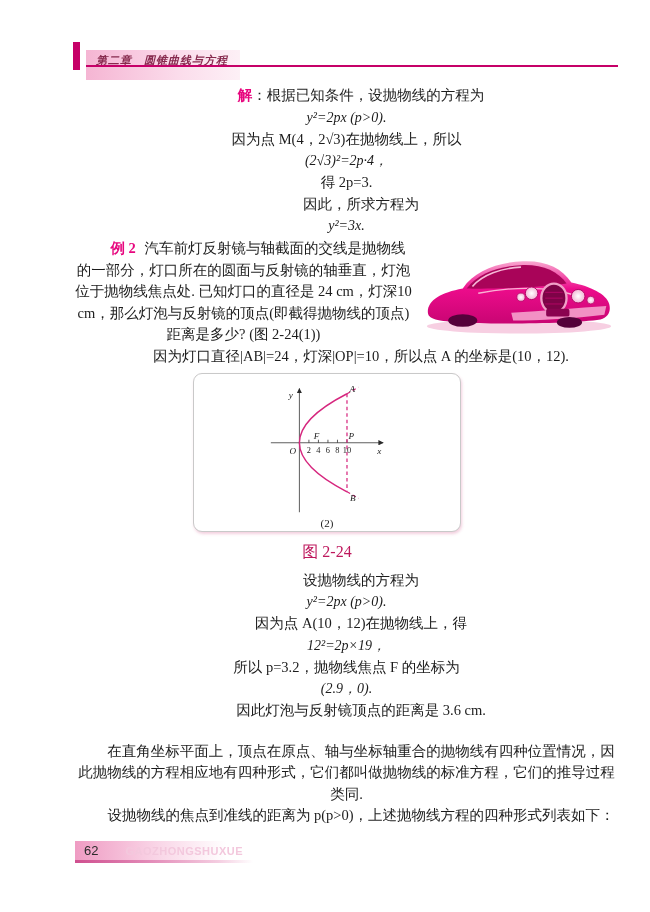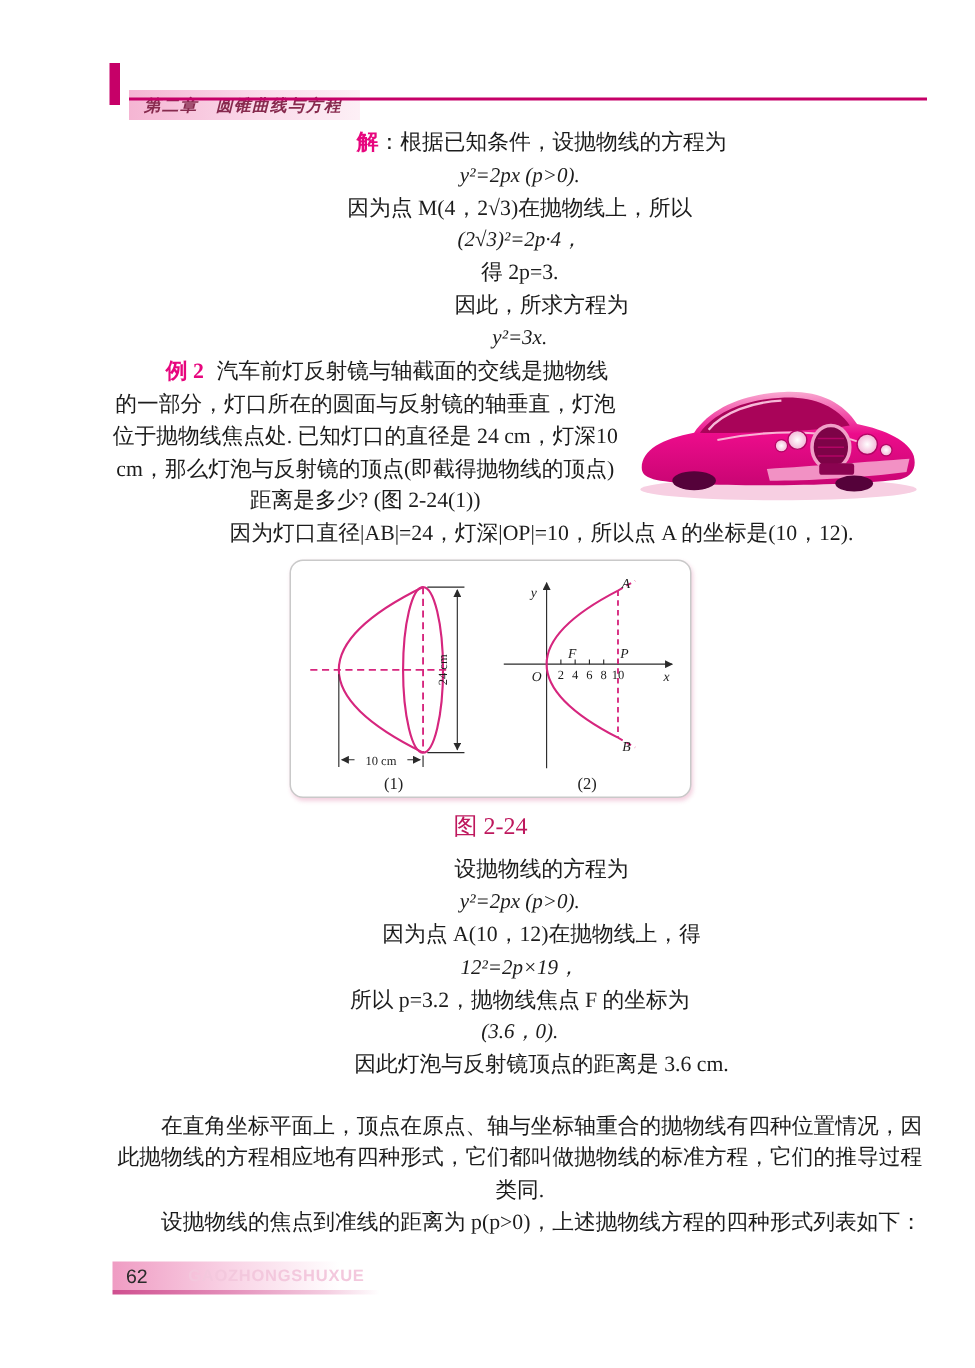--- a/index.html
+++ b/index.html
@@ -2,21 +2,21 @@
 <html style="--accent: #e7067e; --header-bar: #c60068; --figure-line: #d6267e;"><head>
 <meta charset="utf-8">
 <style>
   html,body{margin:0;padding:0;background:#ffffff;}
   .page{position:relative;width:650px;height:912px;background:#ffffff;overflow:hidden;
         font-family:"Liberation Serif",serif;color:#1c1c1c;}
 
   
   .hdr{position:absolute;left:73px;top:42px;width:545px;height:30px;}
   .hdr-accent{position:absolute;left:0;top:0;width:7px;height:28px;background:var(--header-bar,#c60068);}
-  .hdr-tab{position:absolute;left:13px;top:18px;height:15px;padding:3px 12px 2px 10px;
+  .hdr-tab{position:absolute;left:13px;top:8px;height:15px;padding:3px 12px 12px 10px;
            background:linear-gradient(90deg,#f5b5d3 0%,#fbdceb 60%,#fdf0f6 100%);
            font-family:"Liberation Sans",sans-serif;font-size:11px;font-weight:bold;font-style:italic;
            color:#872a4e;letter-spacing:1px;white-space:nowrap;}
   .hdr-rule{position:absolute;left:13px;top:23px;width:532px;height:2px;background:var(--header-bar,#c60068);}
 
   
   .main{position:absolute;left:75px;top:85px;width:543px;font-size:14.5px;line-height:21.5px;}
   p{margin:0;text-align:center;}
   .indent{text-indent:2em;}
   .formula{text-align:center;font-style:italic;font-size:14px;line-height:22px;
@@ -117,40 +117,20 @@
       </div>
       <p class="indent"><span class="accent">例 2</span><span class="gap"></span><span>汽车前灯反射镜与轴截面的交线是抛物线的一部分，灯口所在的圆面与反射镜的轴垂直，灯泡位于抛物线焦点处. 已知灯口的直径是 24 cm，灯深10 cm，那么灯泡与反射镜的顶点(即截得抛物线的顶点)距离是多少? (图 2-24(1))</span></p>
       <div class="clear"></div>
     </div>
 
     <p class="indent">因为灯口直径|AB|=24，灯深|OP|=10，所以点 A 的坐标是(10，12).</p>
 
     <div class="fig-box">
       <div class="diagrams">
 
-        <div class="diagram">
-          <svg width="126" height="138" viewBox="0 0 130 145">
-
-            <path class="mag-thin dash" d="M6,71 L102,71"></path>
-            <path class="mag-thin dash" d="M85,13 L85,129"></path>
-
-            <path class="mag" d="M85,13 Q-33,71 85,129"></path>
-            <ellipse class="mag" cx="85" cy="71" rx="14" ry="58"></ellipse>
-
-            <path class="blk" d="M88,13 L114,13 M88,129 L114,129"></path>
-            <line class="blk" x1="109" y1="15" x2="109" y2="127" marker-start="url(#arr)" marker-end="url(#arr)"></line>
-            <text class="svgtxt" transform="translate(102,71) rotate(-90)" text-anchor="middle">24 cm</text>
-
-            <path class="blk" d="M26,74 L26,139 M85,131 L85,139"></path>
-            <line class="blk" x1="28" y1="134" x2="83" y2="134" marker-start="url(#arr)" marker-end="url(#arr)"></line>
-            <rect x="37" y="128.5" width="37" height="11" fill="#ffffff"></rect>
-            <text class="svgtxtファ svgtxt" x="55.5" y="137.5" text-anchor="middle">10 cm</text>
-          </svg>
-          <div class="sub-label">(1)</div>
-        </div>
 
         <div class="diagram">
           <svg width="126" height="138" viewBox="0 0 130 145">
 
             <line class="blk" x1="36" y1="140" x2="36" y2="10" marker-end="url(#arr)"></line>
             <line class="blk" x1="6" y1="67" x2="124" y2="67" marker-end="url(#arr)"></line>
 
             <path class="blk" d="M46,67 L46,63.8 M56,67 L56,63.8 M66,67 L66,63.8 M76,67 L76,63.8 M86,67 L86,63.8"></path>
 
             <line class="mag-thin dash2" x1="86" y1="15.5" x2="86" y2="118.5"></line>
@@ -177,21 +157,21 @@
 
       </div>
     </div>
     <div class="fig-caption">图 2-24</div>
 
     <p class="indent">设抛物线的方程为</p>
     <p class="formula">y²=2px (p&gt;0).</p>
     <p class="indent">因为点 A(10，12)在抛物线上，得</p>
     <p class="formula">12²=2p×19，</p>
     <p>所以 p=3.2，抛物线焦点 F 的坐标为</p>
-    <p class="formula">(3.6，0).</p>
+    <p class="formula">(2.9，0).</p>
     <p class="indent">因此灯泡与反射镜顶点的距离是 3.6 cm.</p>
 
     <p class="indent closing-1">在直角坐标平面上，顶点在原点、轴与坐标轴重合的抛物线有四种位置情况，因此抛物线的方程相应地有四种形式，它们都叫做抛物线的标准方程，它们的推导过程类同.</p>
     <p class="indent">设抛物线的焦点到准线的距离为 p(p&gt;0)，上述抛物线方程的四种形式列表如下：</p>
 
   </div>
 
   <div class="ftr">
     <div class="ftr-band">
       <span class="ftr-num">62</span>

